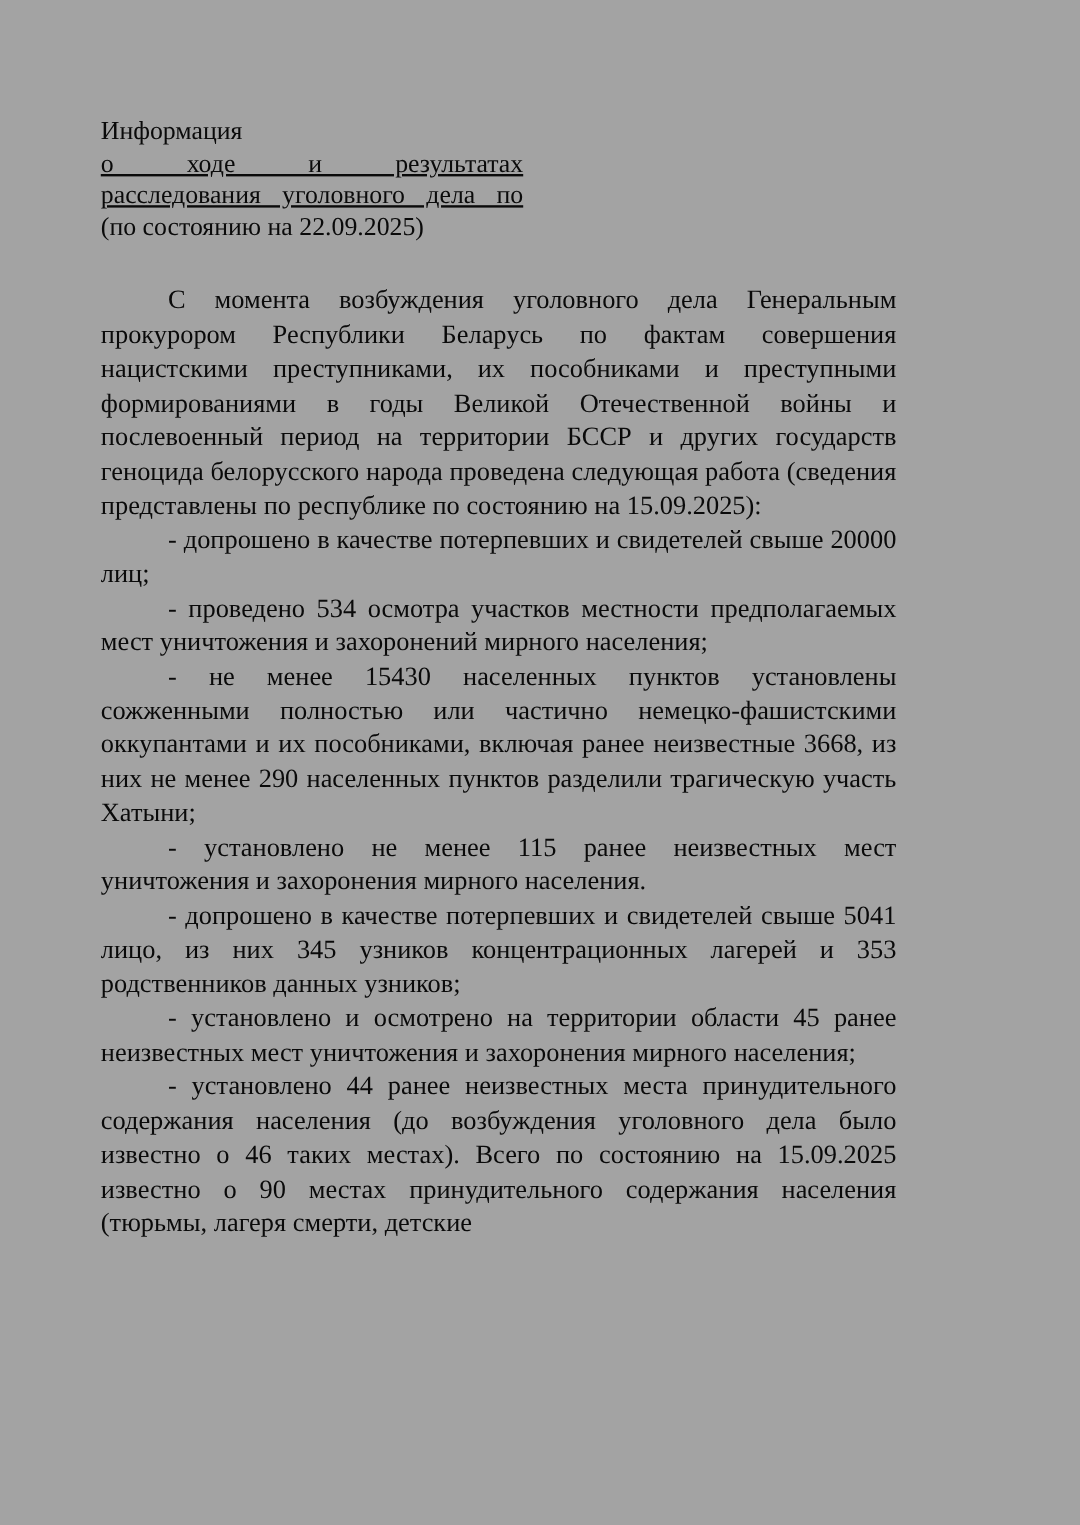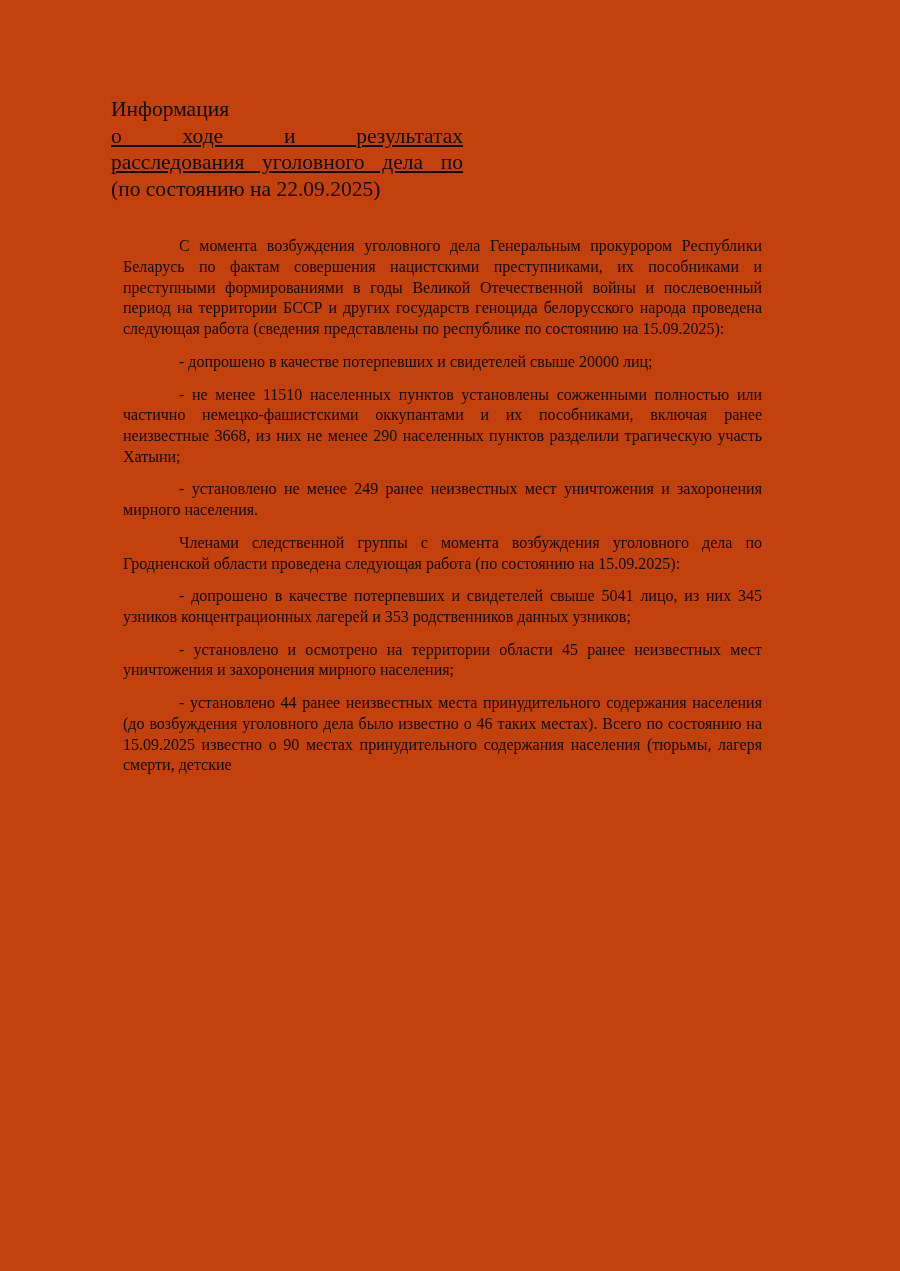--- a/index.html
+++ b/index.html
@@ -12,23 +12,23 @@
     width: 900px;
     height: 1271px;
     font-family: "Liberation Serif", "DejaVu Serif", serif;
     color: #0a0a0a;
     overflow: hidden;
   }
   .page {
     position: relative;
     width: 900px;
     height: 1271px;
-    background: #c2410c;
+    background: #a3a3a3;
     box-sizing: border-box;
-    padding: 96px 110px 0 111px;
+    padding: 96px 110px 0 84px;
   }
   .doc-body {
     width: 663px;
   }
 
   
   .title-block {
     width: 352px;
     font-size: 21.5px;
     line-height: 1.235;
@@ -45,22 +45,22 @@
     text-align-last: justify;
     text-decoration: underline;
   }
   .title-block .tline.flush {
     text-align: left;
     text-align-last: left;
   }
 
   
   p.para {
-    margin: 12px;
-    font-size: 16px;
+    margin: 0;
+    font-size: 22px;
     line-height: 1.295;
     text-align: justify;
     text-justify: inter-word;
     text-indent: 56px;
     hyphens: none;
   }
 </style>
 </head>
 <body>
 
@@ -70,23 +70,23 @@
     <div class="title-block">
       <span class="tline flush">Информация</span>
       <span class="tline just">о ходе и результатах</span>
       <span class="tline just">расследования уголовного дела по</span>
       <span class="tline flush">(по состоянию на 22.09.2025)</span>
     </div>
 
     <p class="para">С момента возбуждения уголовного дела Генеральным прокурором Республики Беларусь по фактам совершения нацистскими преступниками, их пособниками и преступными формированиями в годы Великой Отечественной войны и послевоенный период на территории БССР и других государств геноцида белорусского народа проведена следующая работа (сведения представлены по республике по состоянию на 15.09.2025):</p>
 
     <p class="para">- допрошено в качестве потерпевших и свидетелей свыше 20000 лиц;</p>
-    <p class="para">- не менее 11510 населенных пунктов установлены сожженными полностью или частично немецко-фашистскими оккупантами и их пособниками, включая ранее неизвестные 3668, из них не менее 290 населенных пунктов разделили трагическую участь Хатыни;</p>
-    <p class="para">- установлено не менее 249 ранее неизвестных мест уничтожения и захоронения мирного населения.</p>
+    <p class="para">- проведено 534 осмотра участков местности предполагаемых мест уничтожения и захоронений мирного населения;</p>
+    <p class="para">- не менее 15430 населенных пунктов установлены сожженными полностью или частично немецко-фашистскими оккупантами и их пособниками, включая ранее неизвестные 3668, из них не менее 290 населенных пунктов разделили трагическую участь Хатыни;</p>
+    <p class="para">- установлено не менее 115 ранее неизвестных мест уничтожения и захоронения мирного населения.</p>
 
-    <p class="para">Членами следственной группы с момента возбуждения уголовного дела по Гродненской области проведена следующая работа (по состоянию на 15.09.2025):</p>
 
     <p class="para">- допрошено в качестве потерпевших и свидетелей свыше 5041 лицо, из них 345 узников концентрационных лагерей и 353 родственников данных узников;</p>
     <p class="para">- установлено и осмотрено на территории области 45 ранее неизвестных мест уничтожения и захоронения мирного населения;</p>
     <p class="para">- установлено 44 ранее неизвестных места принудительного содержания населения (до возбуждения уголовного дела было известно о 46 таких местах). Всего по состоянию на 15.09.2025 известно о 90 местах принудительного содержания населения (тюрьмы, лагеря смерти, детские</p>
 
   </div>
 </div>
 
 </body></html>

